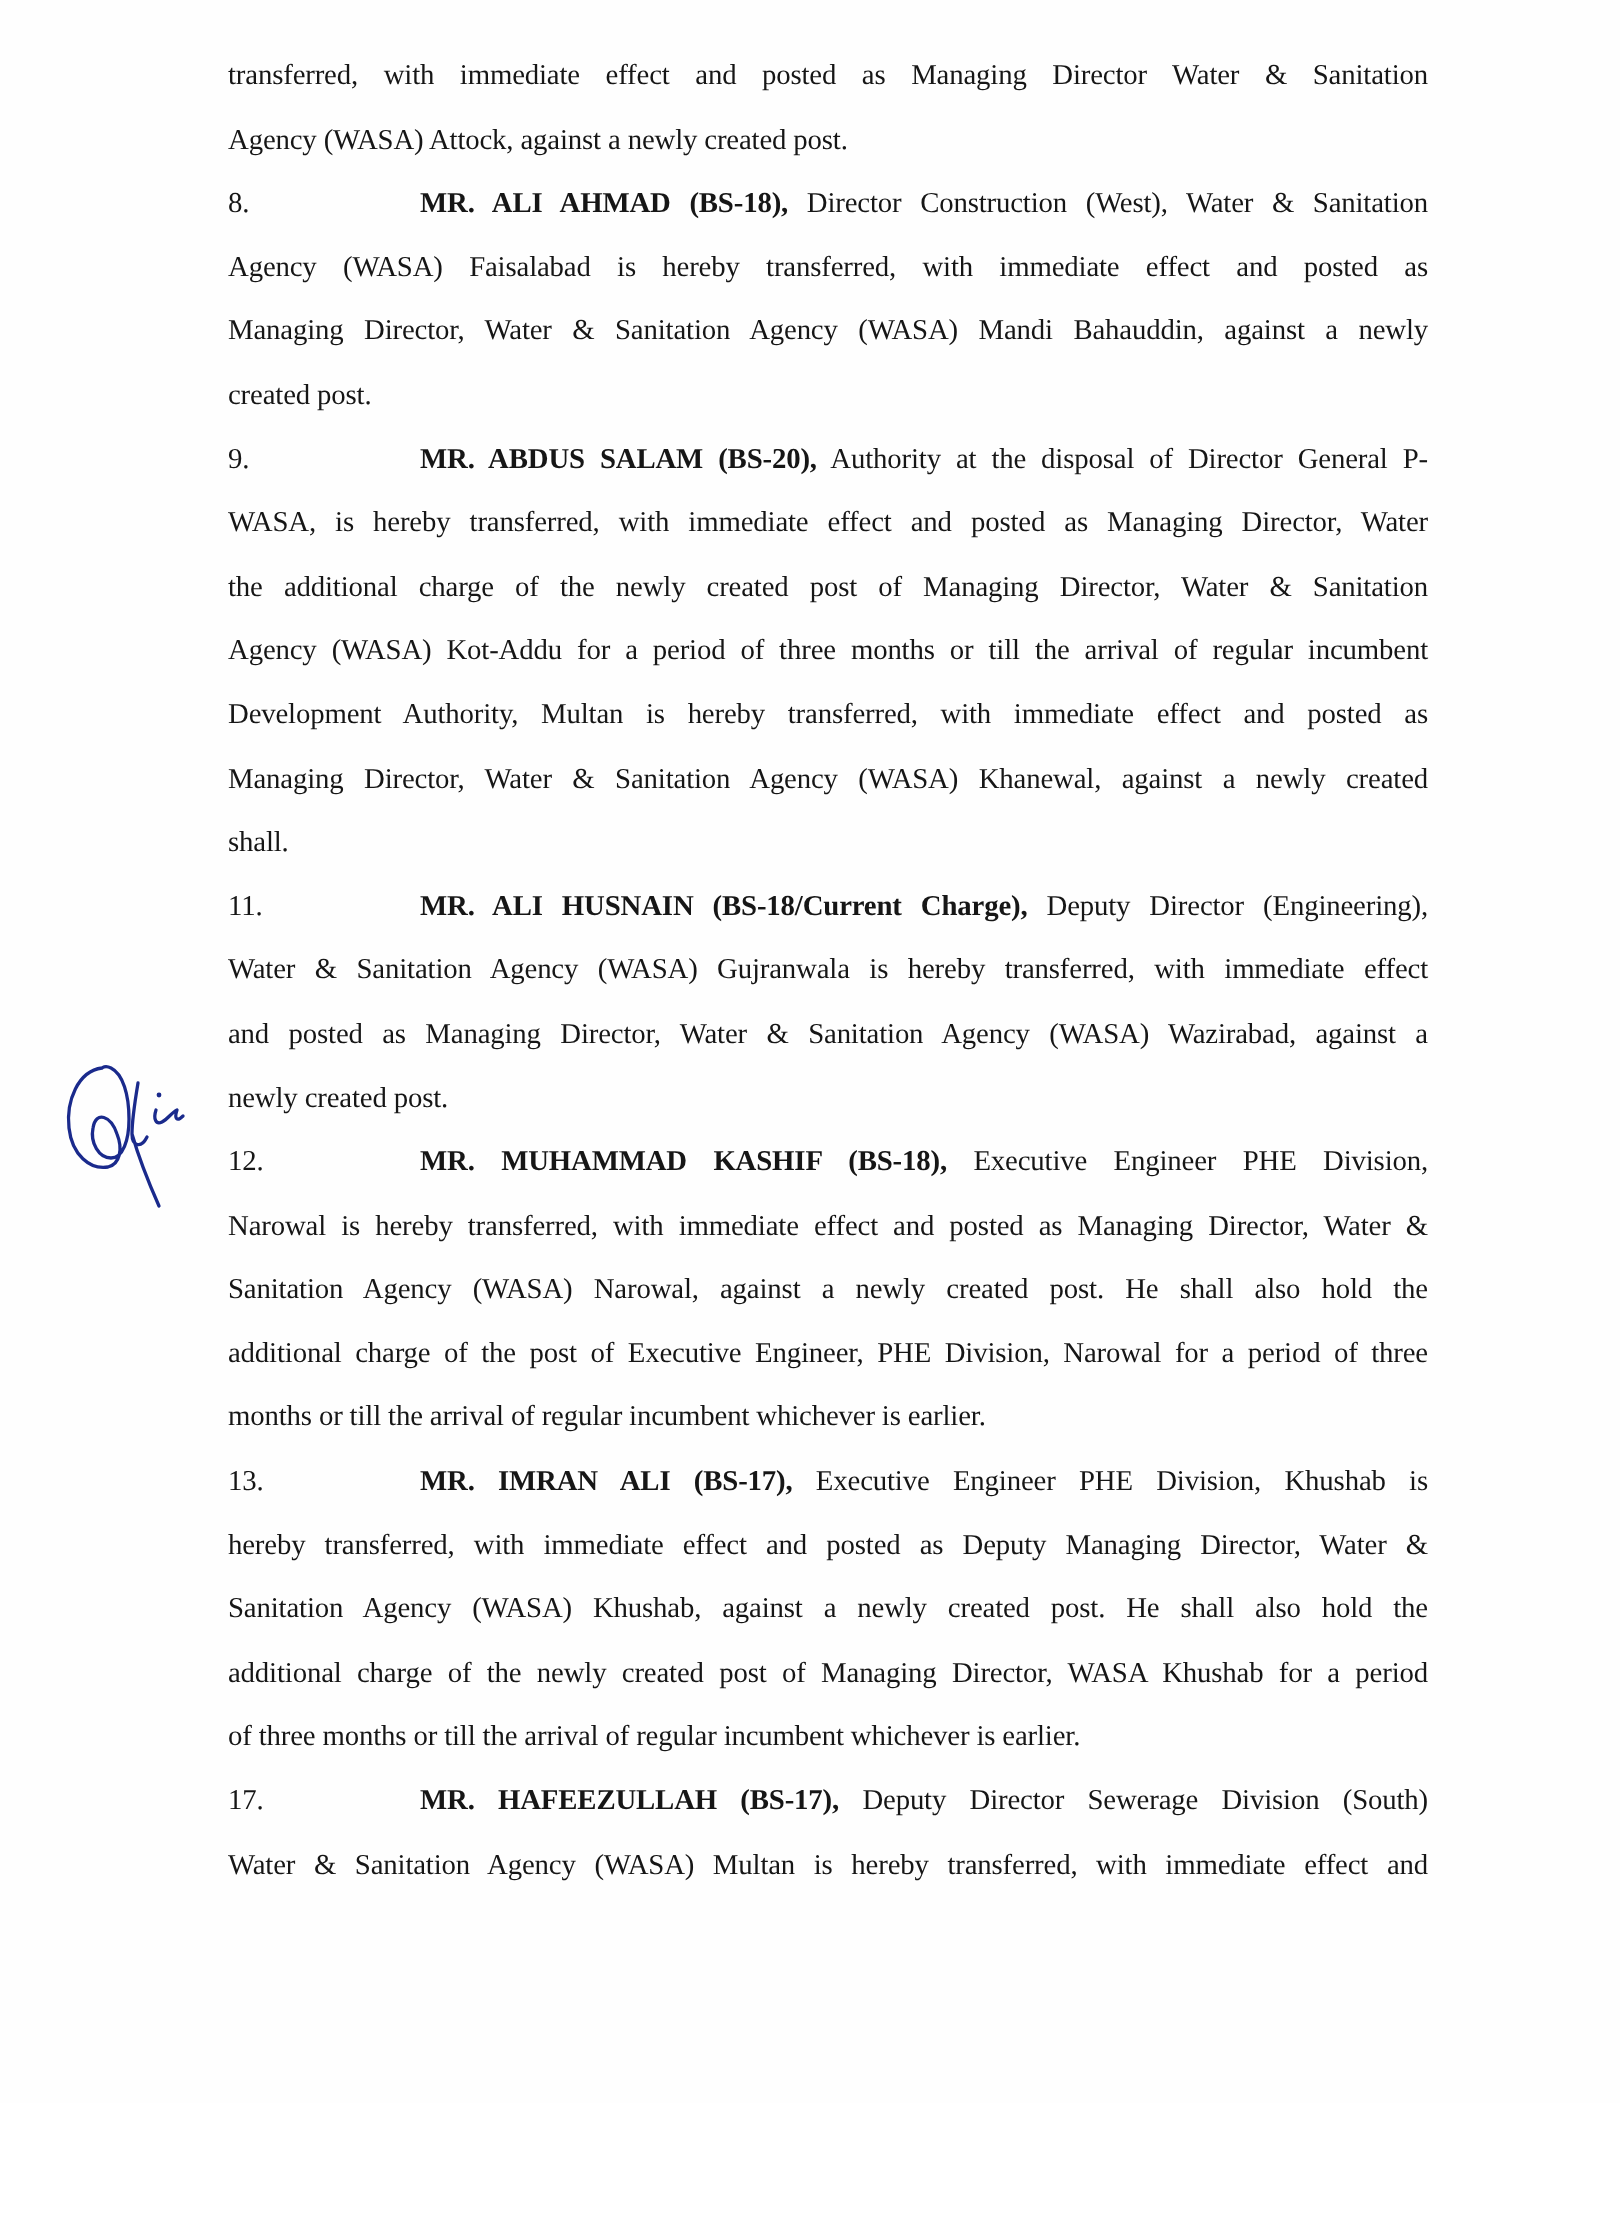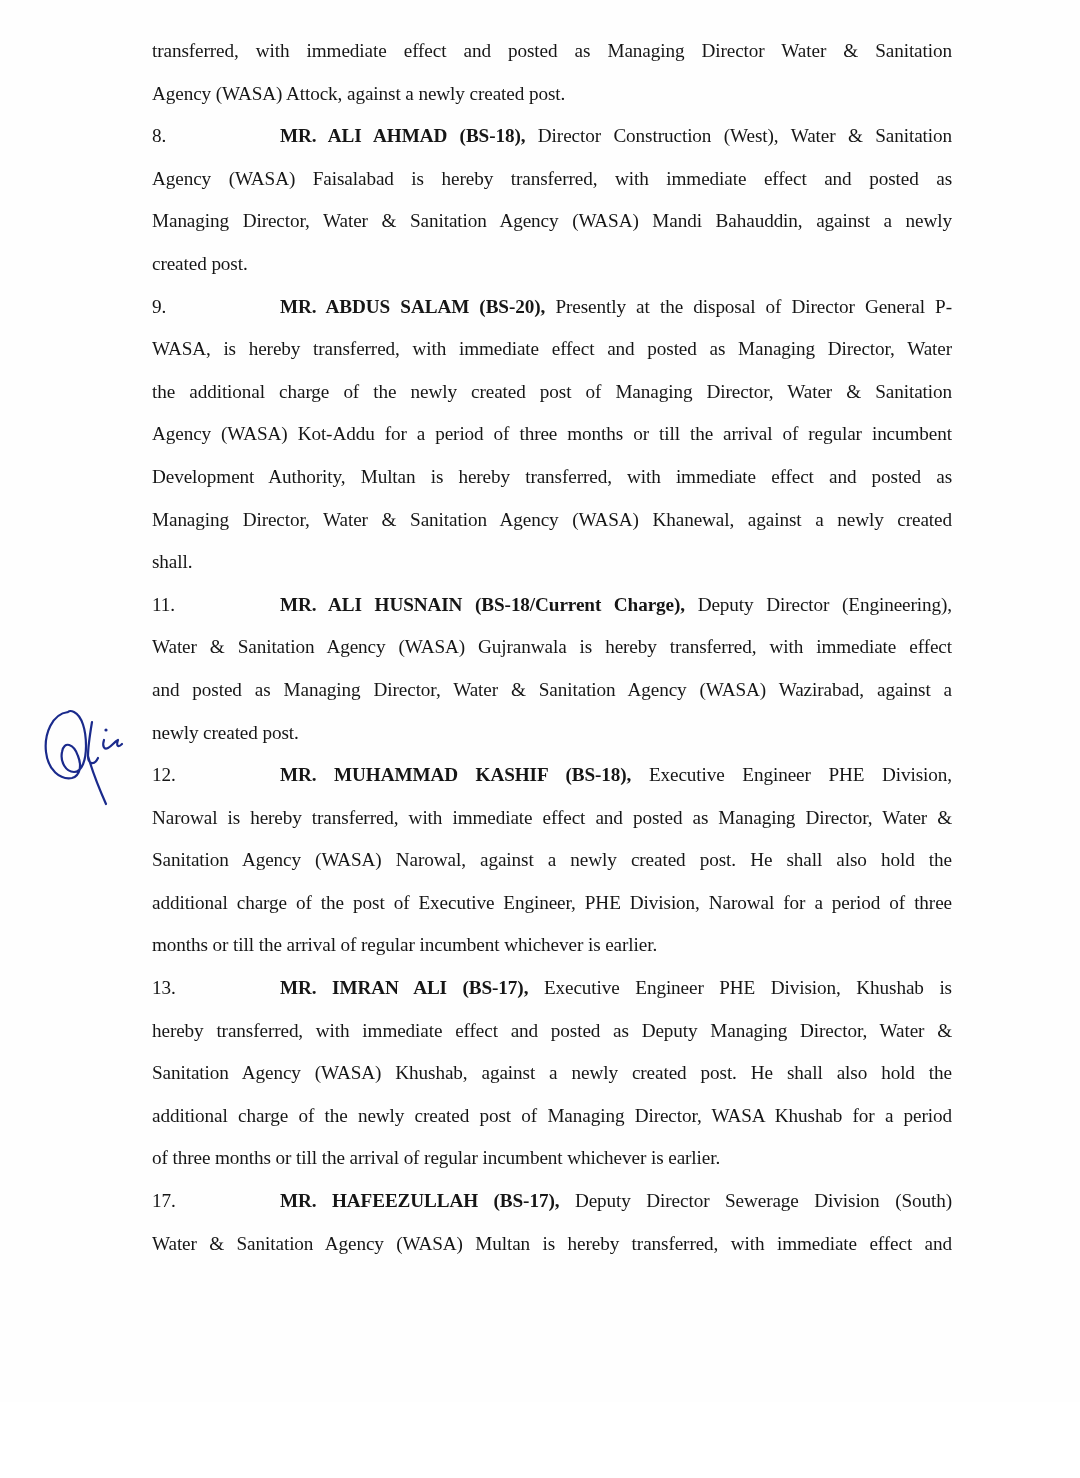--- a/index.html
+++ b/index.html
@@ -71,21 +71,21 @@
     </div>
 
     <div>
       <div class="line para-start"><span class="num">8.</span><b class="name">MR. ALI AHMAD (BS-18),</b><span> Director Construction (West), Water &amp; Sanitation</span></div>
       <div class="line">Agency (WASA) Faisalabad is hereby transferred, with immediate effect and posted as</div>
       <div class="line">Managing Director, Water &amp; Sanitation Agency (WASA) Mandi Bahauddin, against a newly</div>
       <div class="line last">created post.</div>
     </div>
 
     <div>
-      <div class="line para-start"><span class="num">9.</span><b class="name">MR. ABDUS SALAM (BS-20),</b><span> Presently at the disposal of Director General P-</span></div>
+      <div class="line para-start"><span class="num">9.</span><b class="name">MR. ABDUS SALAM (BS-20),</b><span> Authority at the disposal of Director General P-</span></div>
       <div class="line">WASA, is hereby transferred, with immediate effect and posted as Managing Director, Water</div>
       <div class="line">the additional charge of the newly created post of Managing Director, Water &amp; Sanitation</div>
       <div class="line">Agency (WASA) Kot-Addu for a period of three months or till the arrival of regular incumbent</div>
     </div>
 
     <div>
       <div class="line">Development Authority, Multan is hereby transferred, with immediate effect and posted as</div>
       <div class="line">Managing Director, Water &amp; Sanitation Agency (WASA) Khanewal, against a newly created</div>
       <div class="line last">shall.</div>
     </div>

